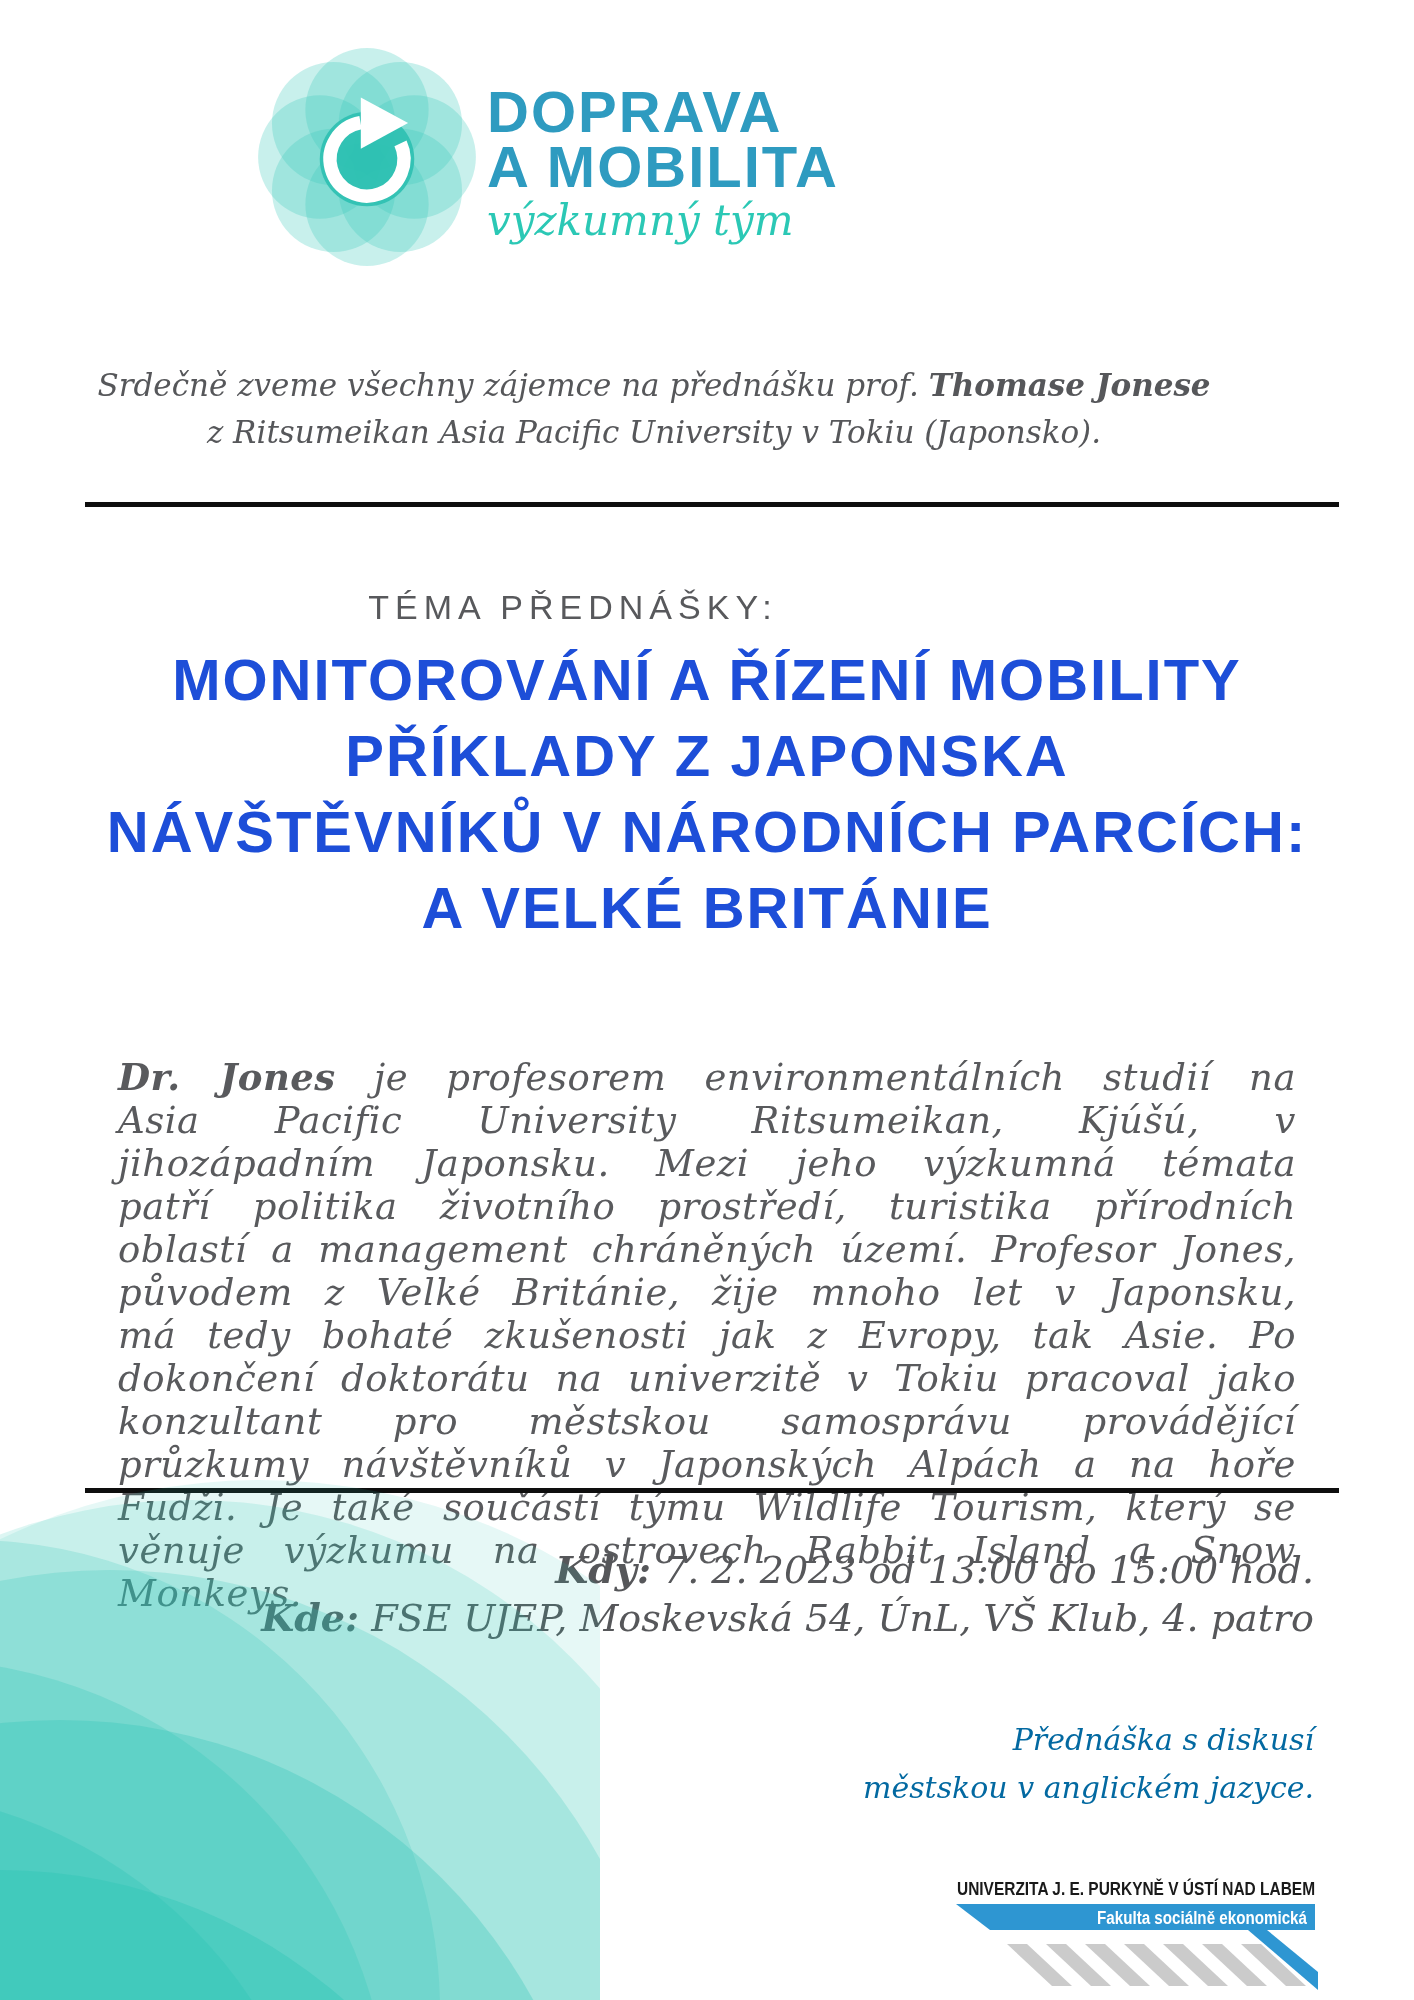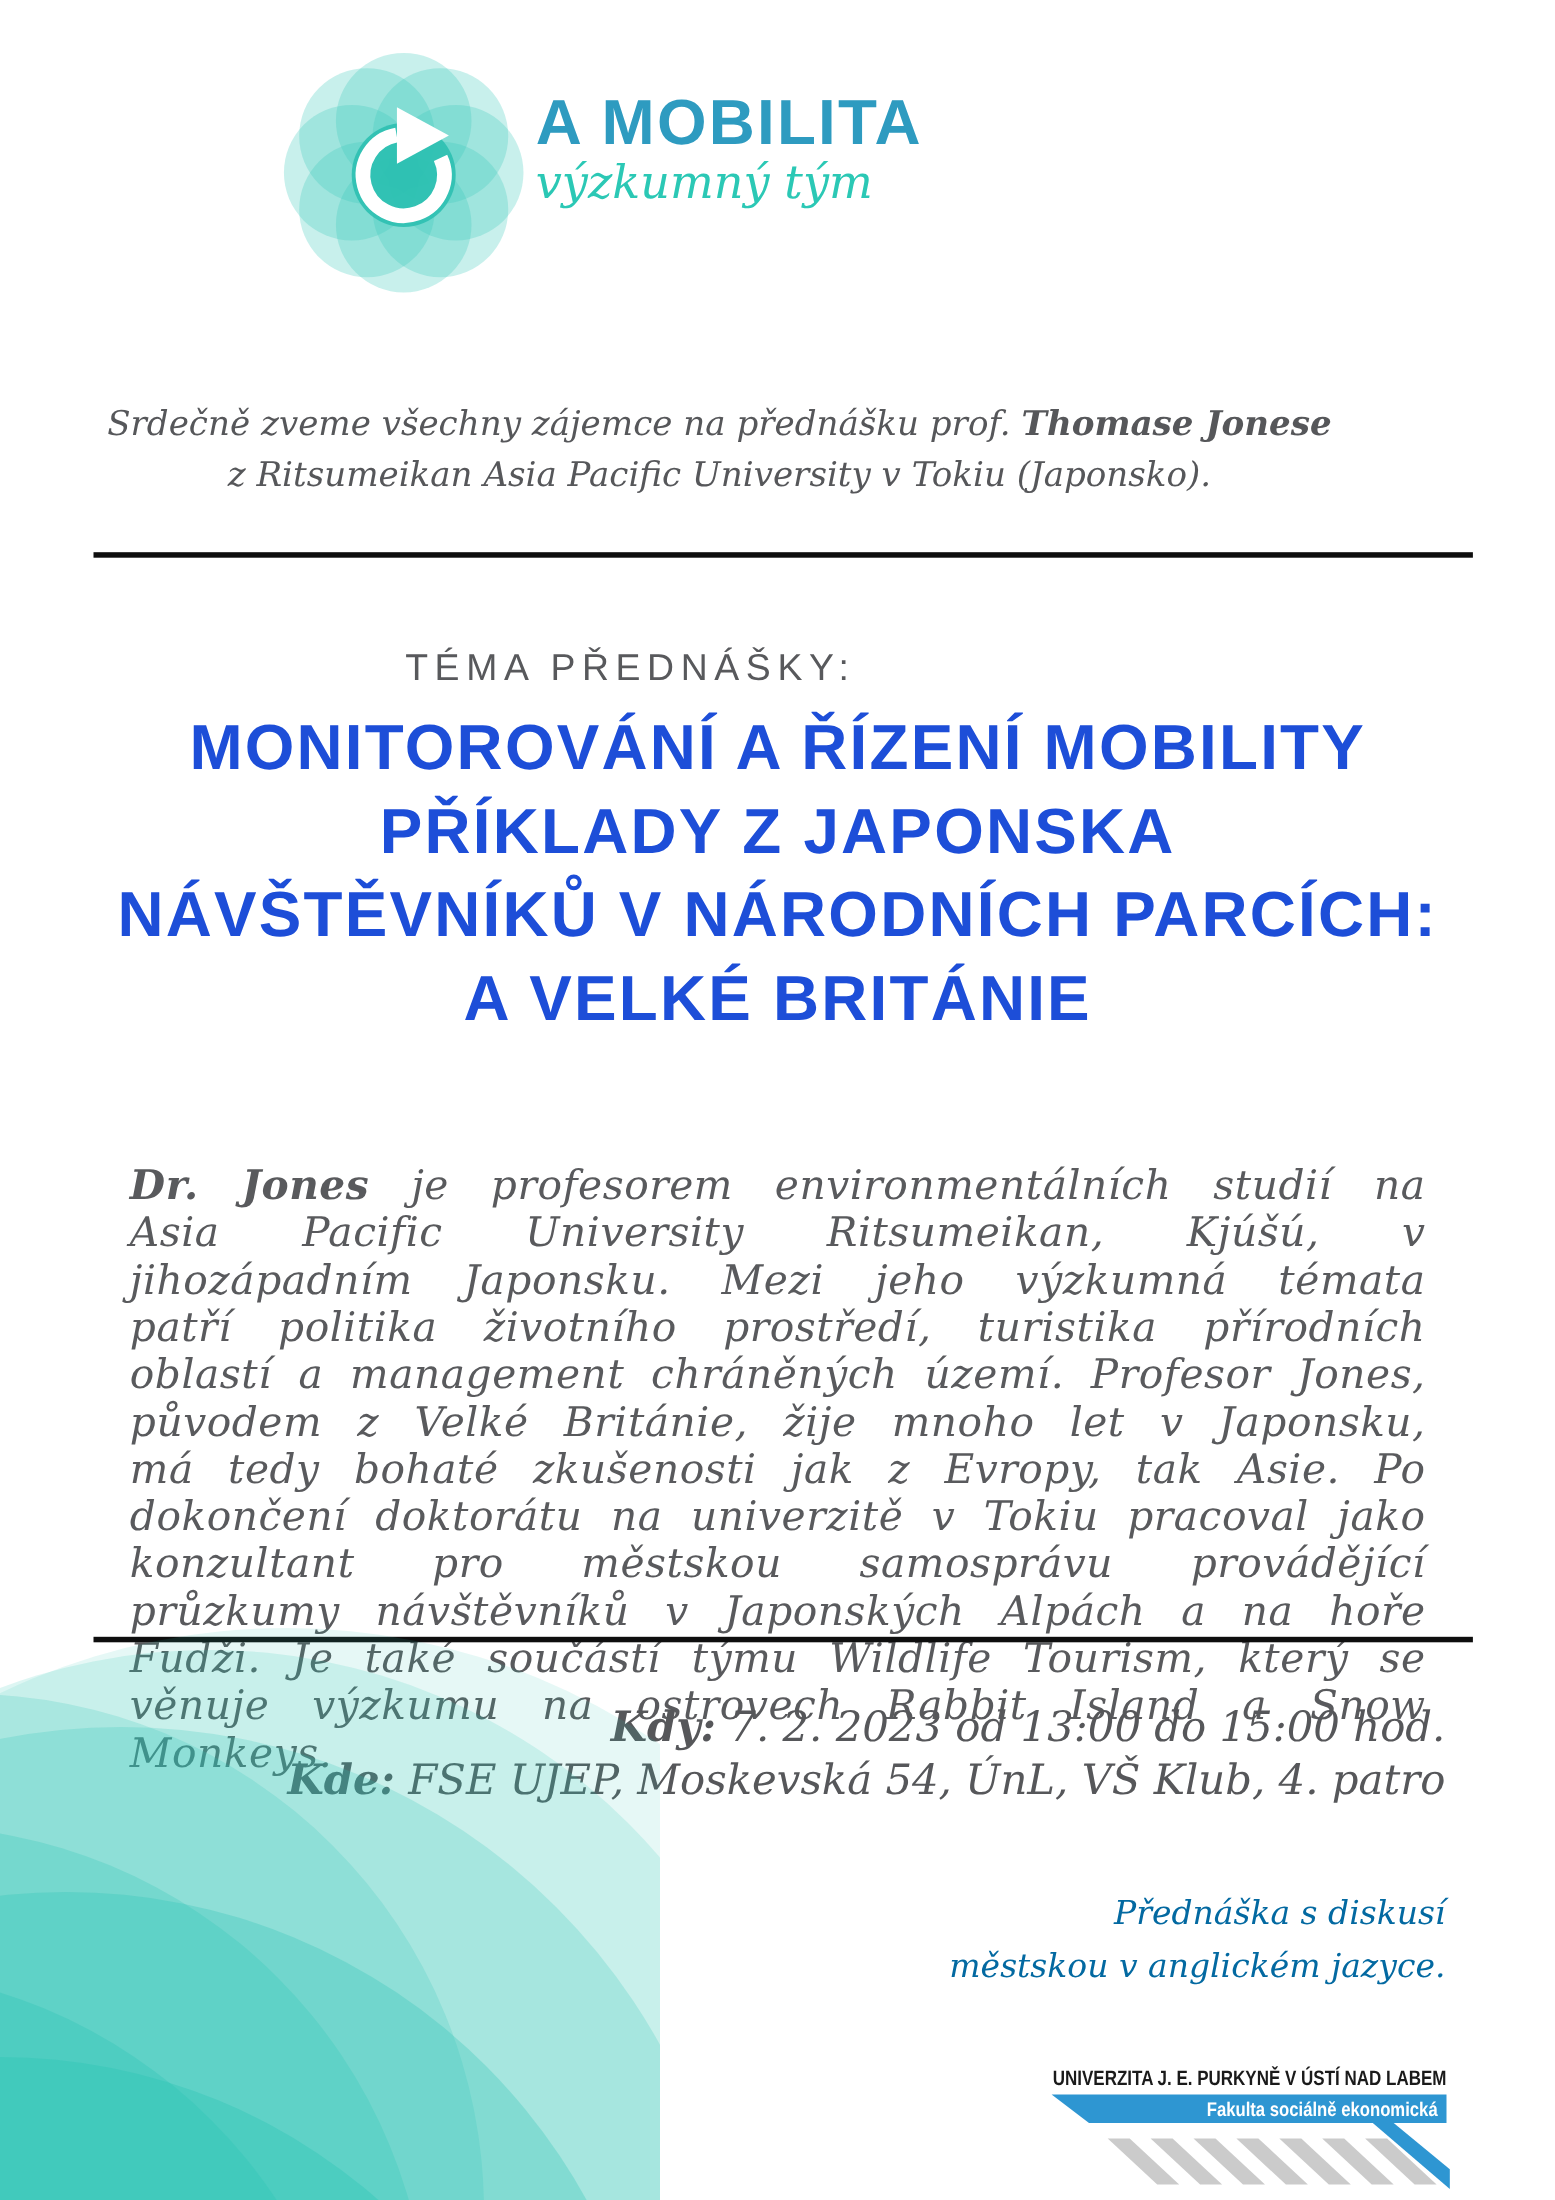--- a/index.html
+++ b/index.html
@@ -120,20 +120,21 @@
         <circle cx="110" cy="64" r="60" opacity="0.28"></circle>
         <circle cx="142.5" cy="77.5" r="60" opacity="0.28"></circle>
       </g>
       <circle cx="110" cy="112" r="46" fill="#2CC0B1" opacity="0.9"></circle>
       <path d="M 142.6 96.8 A 36 36 0 1 1 103.7 76.6" fill="none" stroke="#ffffff" stroke-width="13"></path>
       <polygon points="104,52 104,102 150,77" fill="#ffffff"></polygon>
     </svg>
   </div>
 
   <div class="brand-text">
+    <div class="brand-line">DOPRAVA</div>
     <div class="brand-line">A MOBILITA</div>
     <div class="brand-sub">výzkumný tým</div>
   </div>
 
   <div class="invitation">
     <div><span>Srdečně zveme všechny zájemce na přednášku prof. </span><b>Thomase Jonese</b></div>
     <div>z Ritsumeikan Asia Pacific University v Tokiu (Japonsko).</div>
   </div>
 
   <div class="divider d1"></div>

